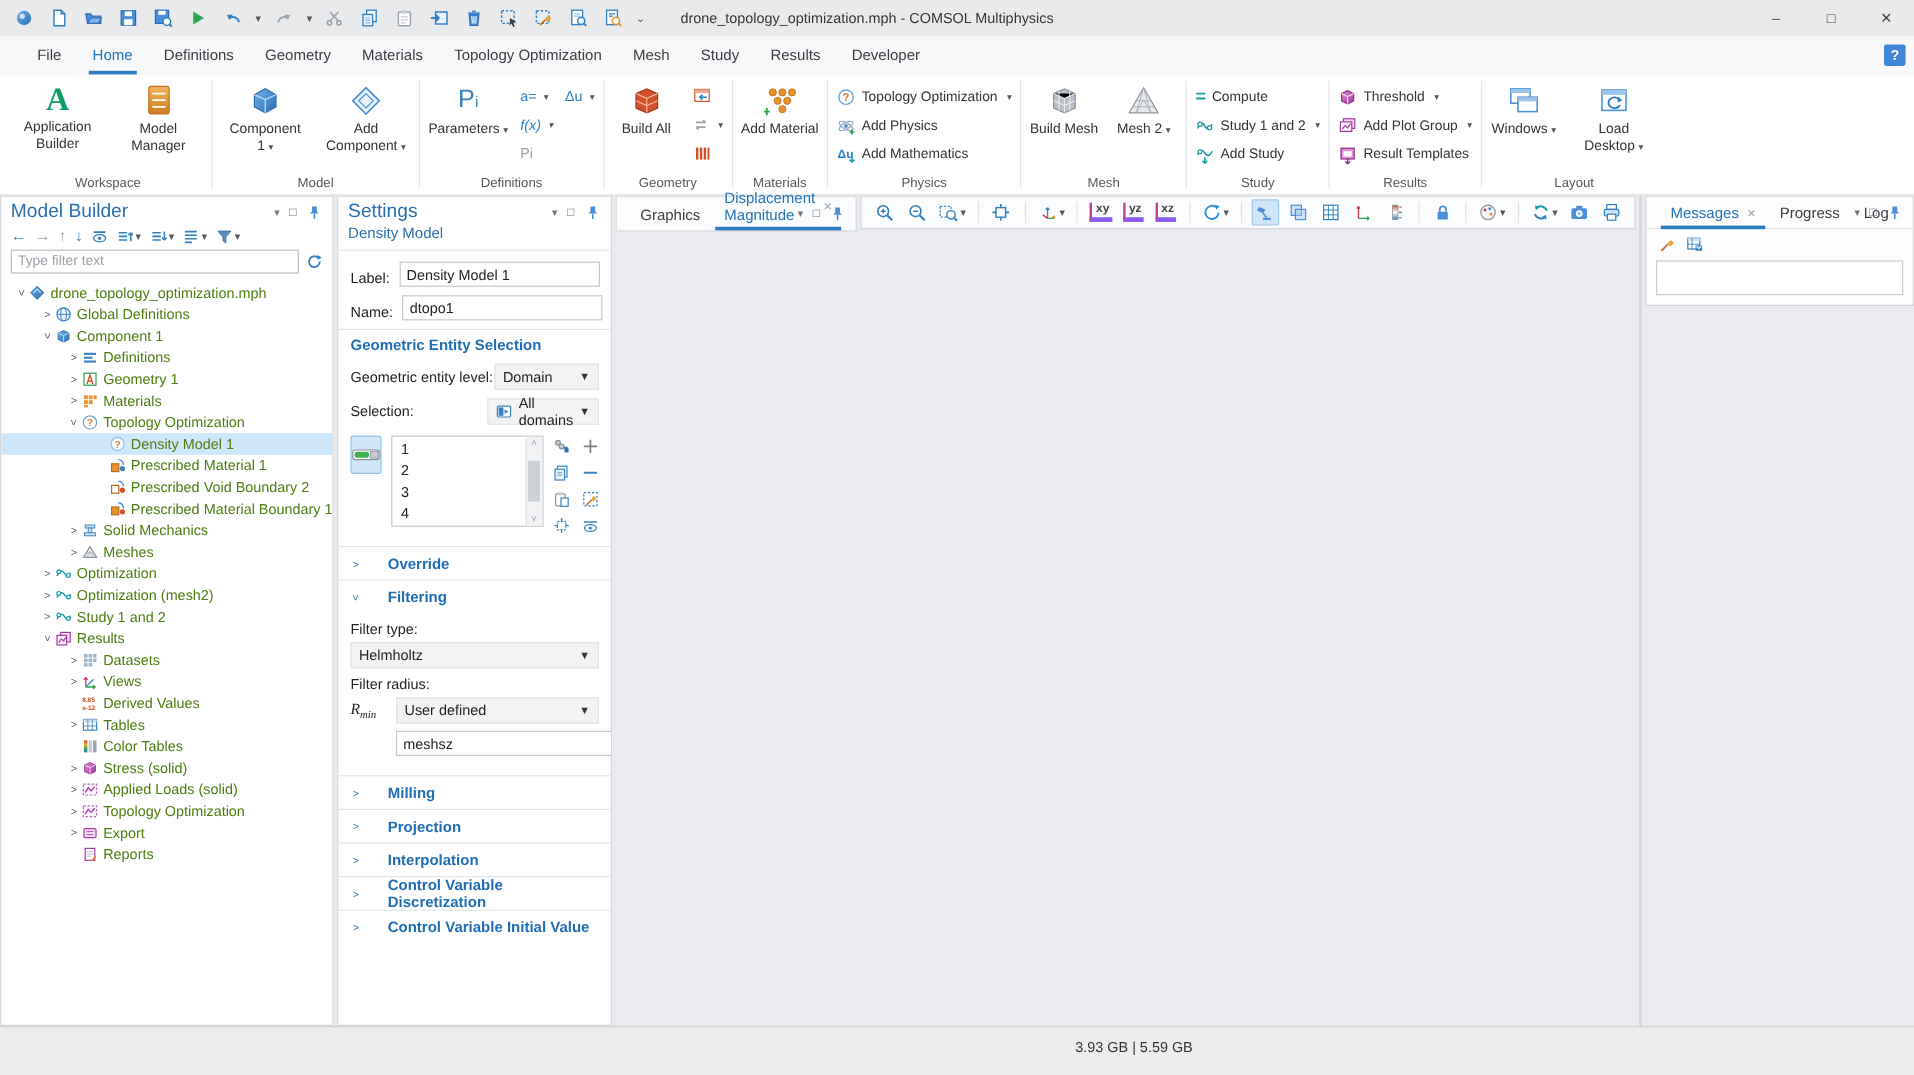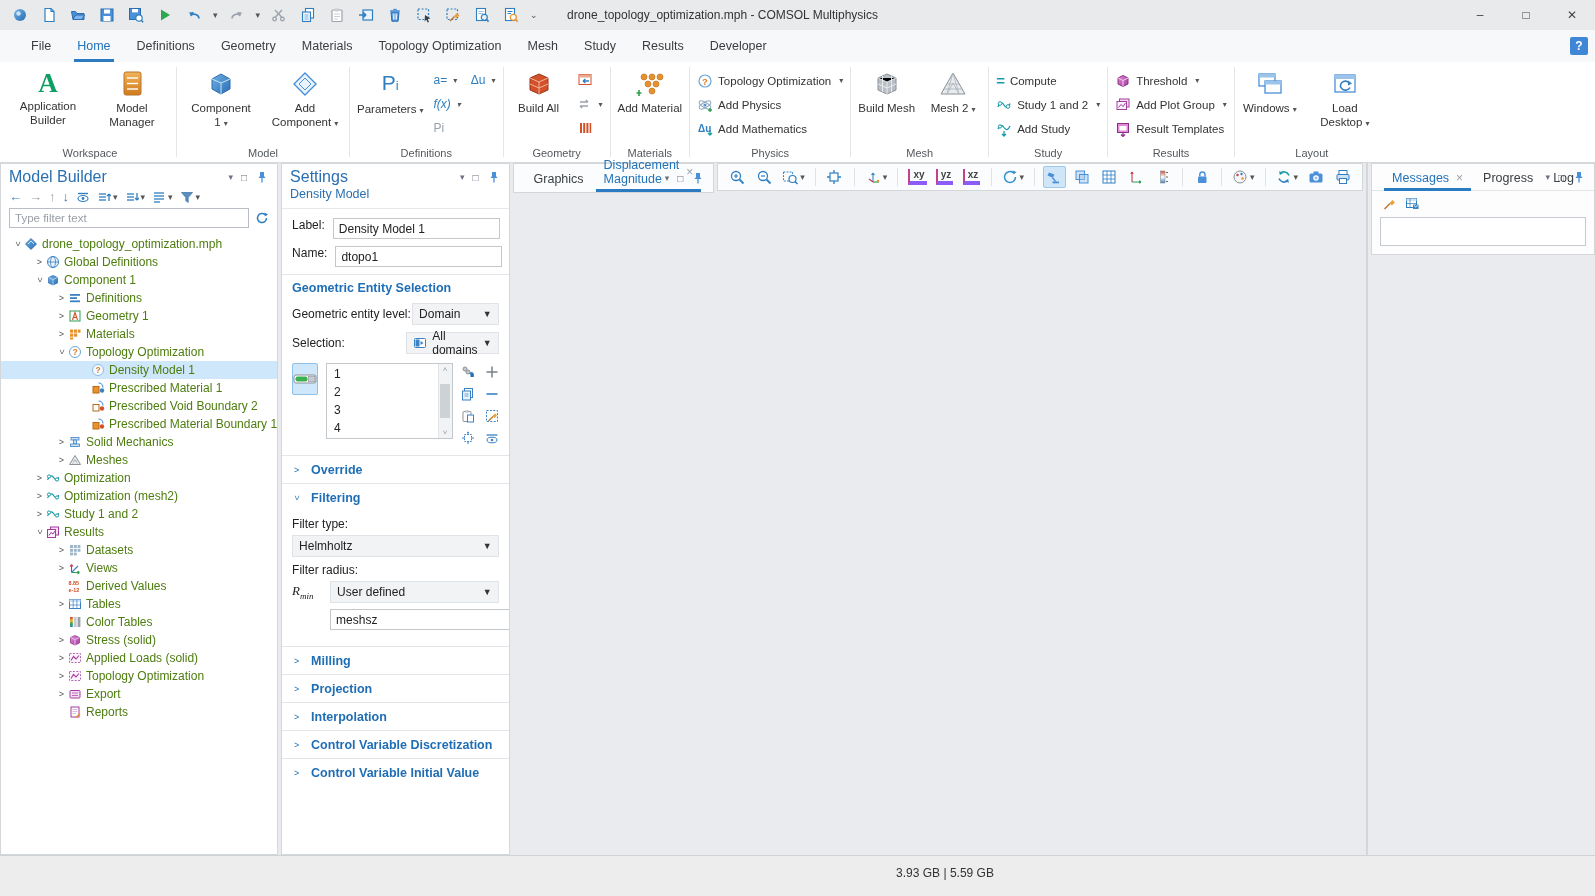--- a/index.html
+++ b/index.html
@@ -72,24 +72,24 @@
   .trow.sel{background:#cfe7fa}
   .tl{margin-left:4px;color:#4d7c0f;font-size:12px}
   .tar{width:13px;flex:none;font-size:9px;color:#555;text-align:center;line-height:10px}
   .tar.c::before{content:">";display:inline-block}
   .tar.e::before{content:">";display:inline-block;transform:rotate(90deg)}
   .d0{padding-left:10px}.d1{padding-left:32px}.d2{padding-left:54px}.d3{padding-left:90px}
 
   
   .set-sub{font-size:12.5px;color:#2a6fb0;padding:1px 8px 7px;border-bottom:1px solid #e6e9ec}
   .form{padding:9px 10px 0}
-  .frow{display:flex;align-items:flex-start;margin-bottom:7px;gap:8px}
+  .frow{display:flex;align-items:flex-end;margin-bottom:7px;gap:8px}
   .fcap{width:40px;color:#222}
   .finput{flex:1;height:21px;border:1px solid #c3c8cd;font-size:12px;padding:0 5px;color:#222;font-family:"Liberation Sans",sans-serif}
-  .sec{display:flex;align-items:center;height:28px;border-top:1px solid #e3e6e9;padding:0 8px;gap:8px}
+  .sec{display:flex;align-items:center;height:28px;border-top:1px solid #e3e6e9;padding:0 8px;gap:20px}
   .sec-t{color:#1f6eb5;font-size:12.5px;font-weight:bold}
   .sec .tar{color:#1f6eb5}
   .ges-title{color:#1f6eb5;font-size:12.5px;font-weight:bold;padding:6px 10px 8px;border-top:1px solid #e3e6e9}
   .gesrow{display:flex;align-items:center;padding:0 10px;margin-bottom:7px}
   .gesrow .cap{width:120px}
   .dropdown{flex:1;height:22px;background:#f1f3f5;border:1px solid #dfe3e7;display:flex;align-items:center;padding:0 6px;gap:5px;color:#222}
   .dropdown .dd-caret{margin-left:auto;font-size:9px;color:#333}
   .sel-block{display:flex;padding:2px 10px 10px;gap:8px}
   .toggle-btn{width:34px;height:32px;background:#cfe7fa;border:1px solid #8fc0e8;border-radius:2px;display:flex;align-items:center;justify-content:center}
   .listbox{width:196px;height:76px;border:1px solid #c3c8cd;background:#fff;display:flex}

